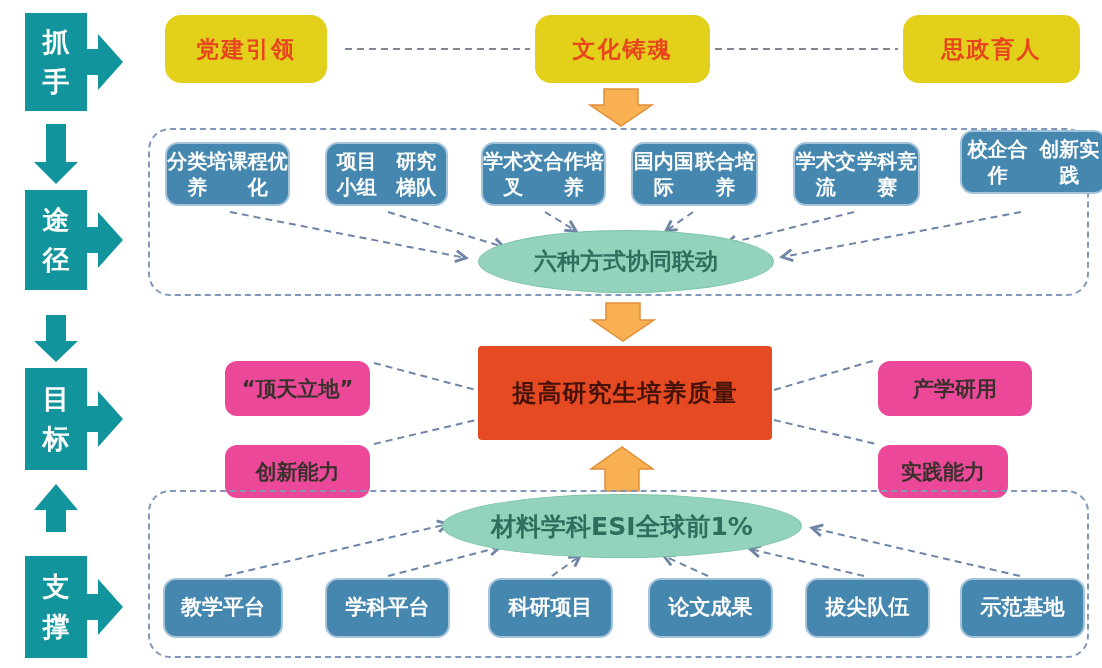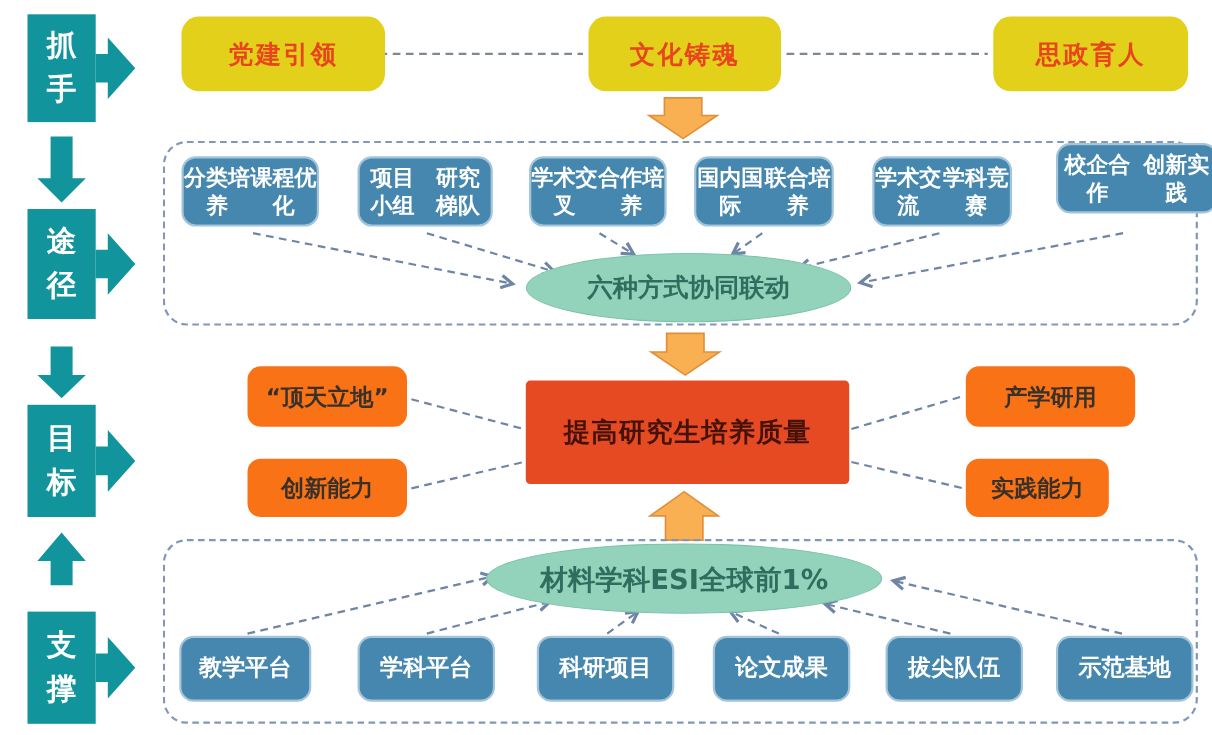--- a/index.html
+++ b/index.html
@@ -21,22 +21,22 @@
     font-size:23px; display:flex; align-items:center; justify-content:center;
     letter-spacing:2px;
   }
   .bbox {
     background:#4587ae; border:2px solid #a3c4da; border-radius:13px; color:#ffffff;
     font-weight:bold; font-size:20px; line-height:1.32; text-align:center;
     display:flex; flex-direction:row; align-items:center; justify-content:center;
   }
   .bbox-single { font-size:21px; }
   .obox {
-    background:#f97316; border-radius:12px; color:#38302a; font-weight:bold;
-    font-size:21px; display:flex; align-items:center; justify-content:center;
+    background:#ec4899; border-radius:12px; color:#38302a; font-weight:bold;
+    font-size:21px; display:flex; align-items:center; justify-content:center;margin-top:28px;
   }
   .redbox {
     background:#e64a22; border-radius:4px; color:#441208; font-weight:bold;
     font-size:24px; display:flex; align-items:center; justify-content:center;
     letter-spacing:1px;
   }
   .ellipse {
     background:#93d3bb; border:1px solid #7cc4a8; border-radius:50%;
     color:#2f6e5e; font-weight:bold; display:flex; align-items:center; justify-content:center;
   }
@@ -101,21 +101,21 @@
   <div class="abs rail-box" style="left:25px; top:190px; width:62px; height:100px;">
       <span class="vtext">途径</span>
     </div>
   <div class="abs rail-box" style="left:25px; top:368px; width:62px; height:102px;">
       <span class="vtext">目标</span>
     </div>
   <div class="abs rail-box" style="left:25px; top:556px; width:62px; height:102px;">
       <span class="vtext">支撑</span>
     </div>
 
-  <div class="abs ybox" style="left:165px; top:15px; width:185px; height:68px;">
+  <div class="abs ybox" style="left:165px; top:15px; width:162px; height:68px;">
       <span>党建引领</span>
     </div>
   <div class="abs ybox" style="left:535px; top:15px; width:175px; height:68px;">
       <span>文化铸魂</span>
     </div>
   <div class="abs ybox" style="left:903px; top:15px; width:177px; height:68px;">
       <span>思政育人</span>
     </div>
 
   <div class="abs dashed-rect" style="left:148px; top:128px; width:941px; height:168px;"></div>

